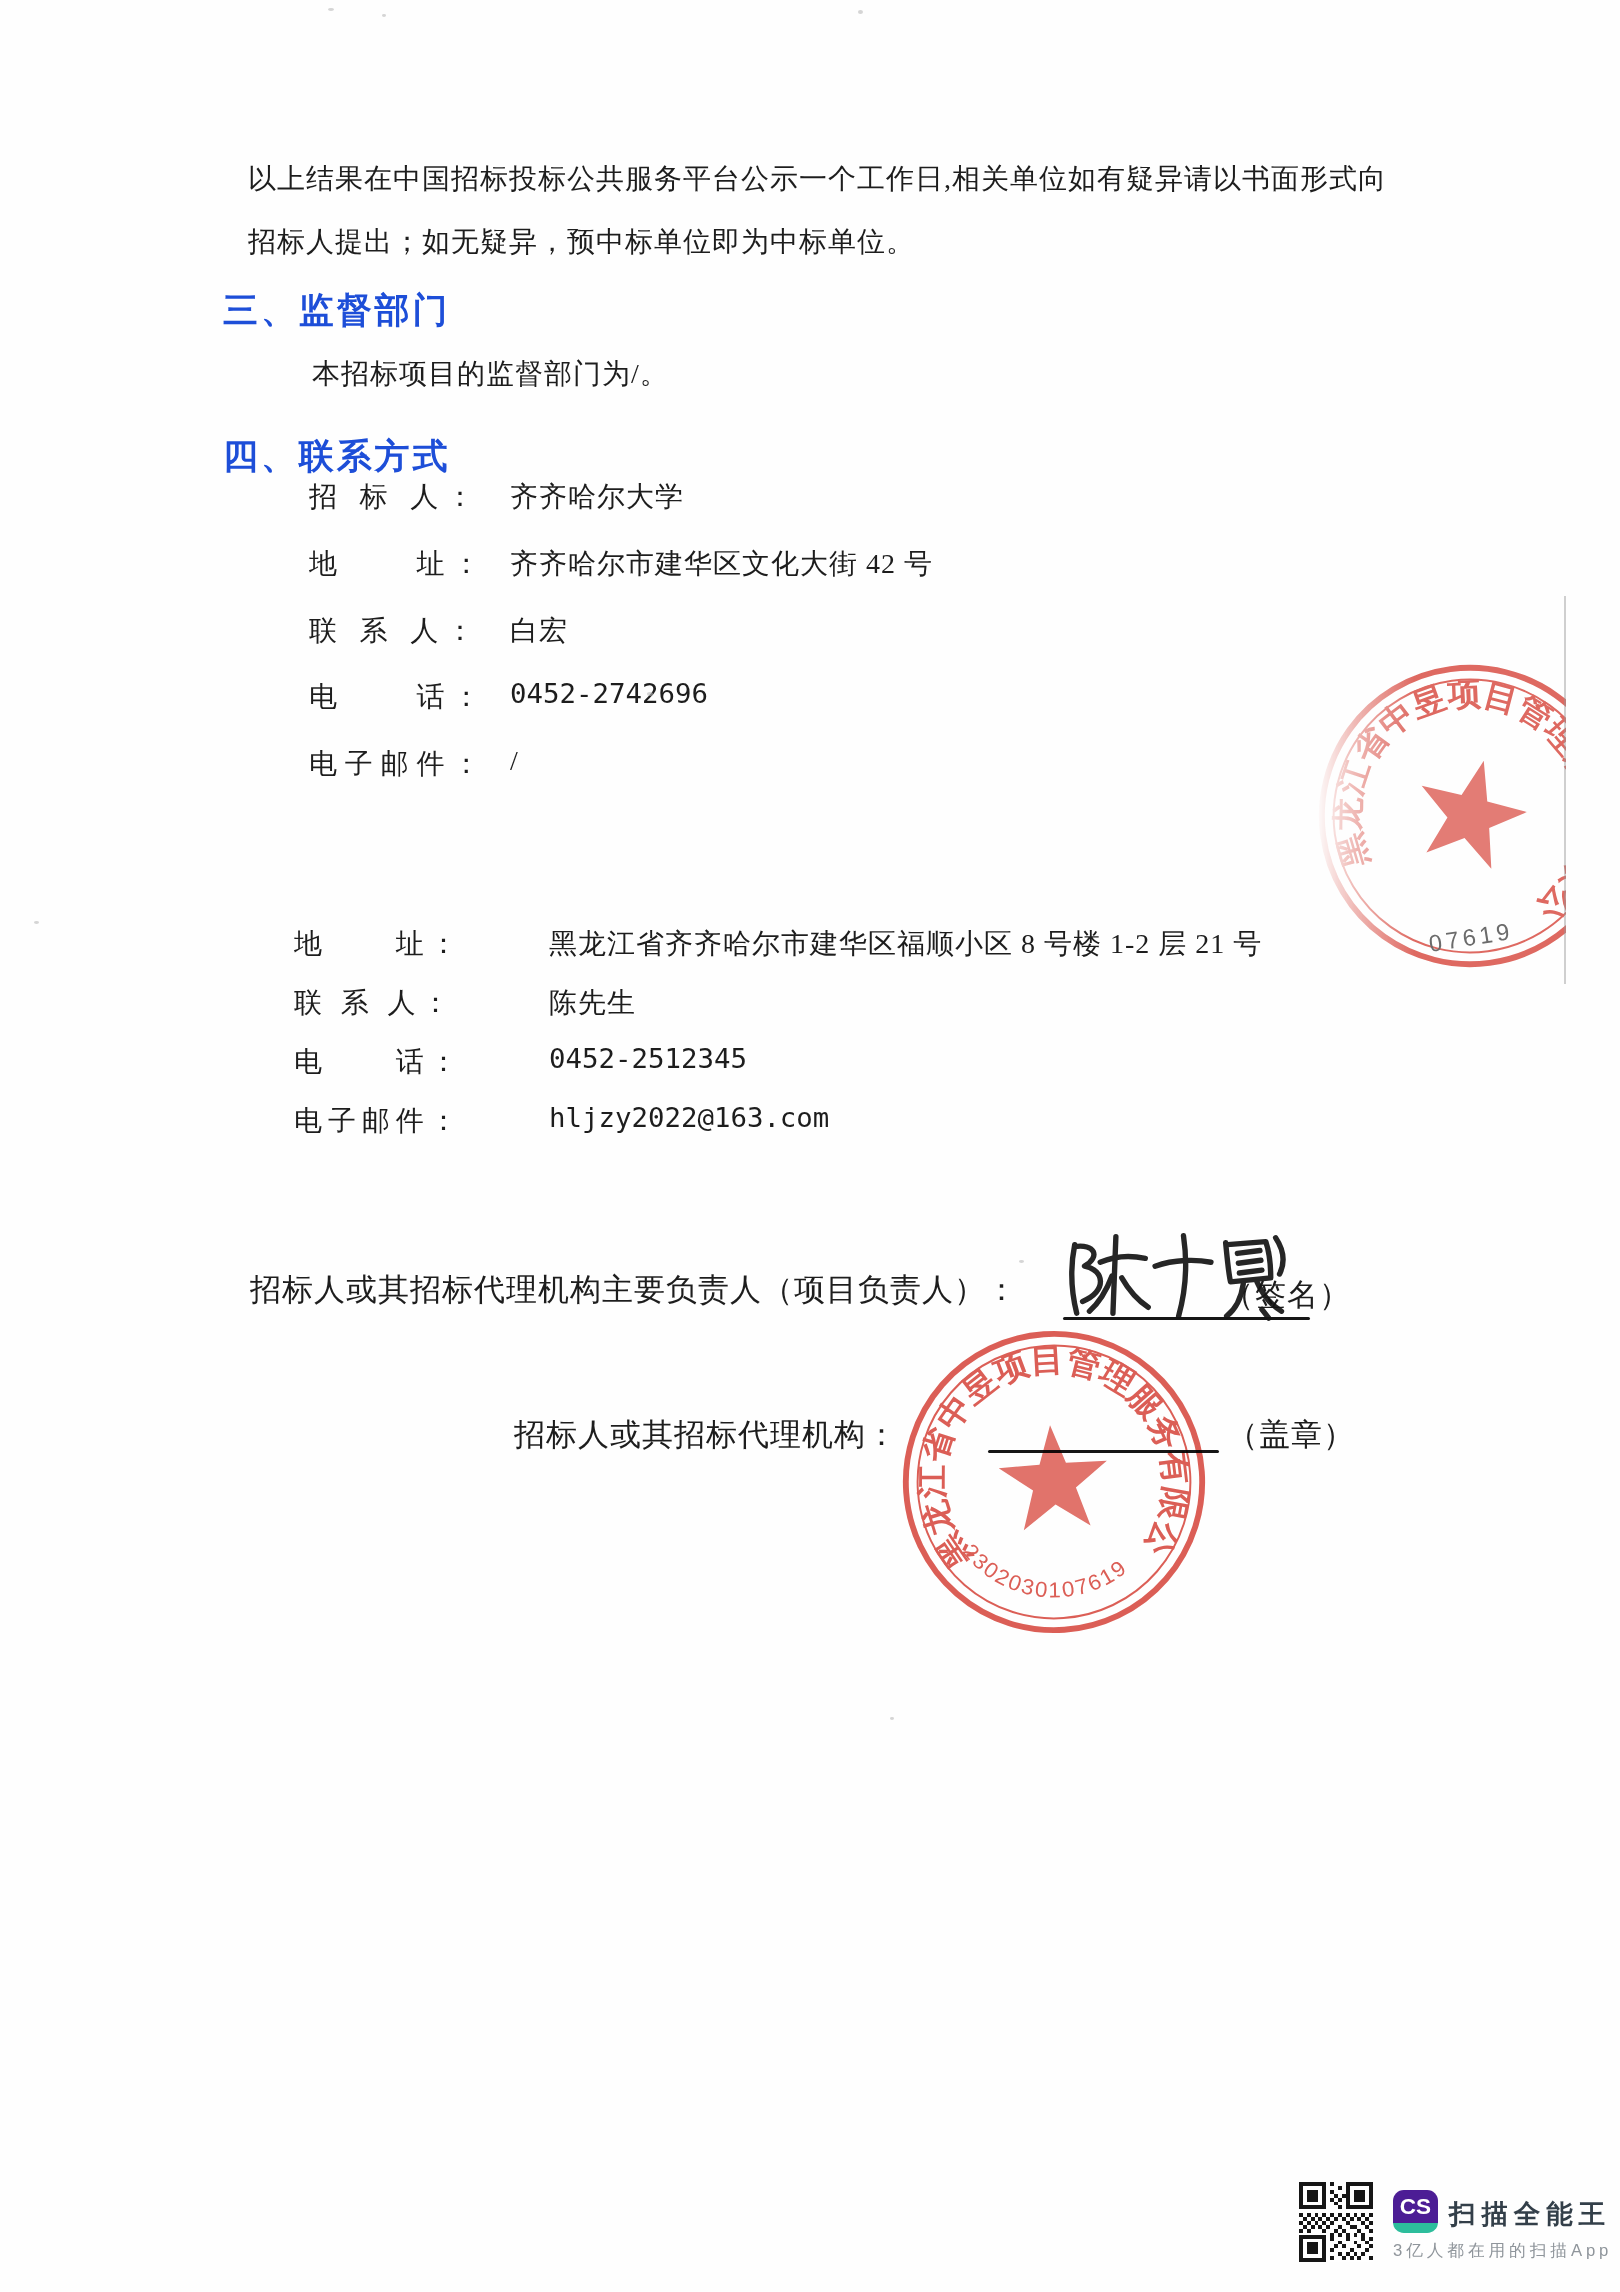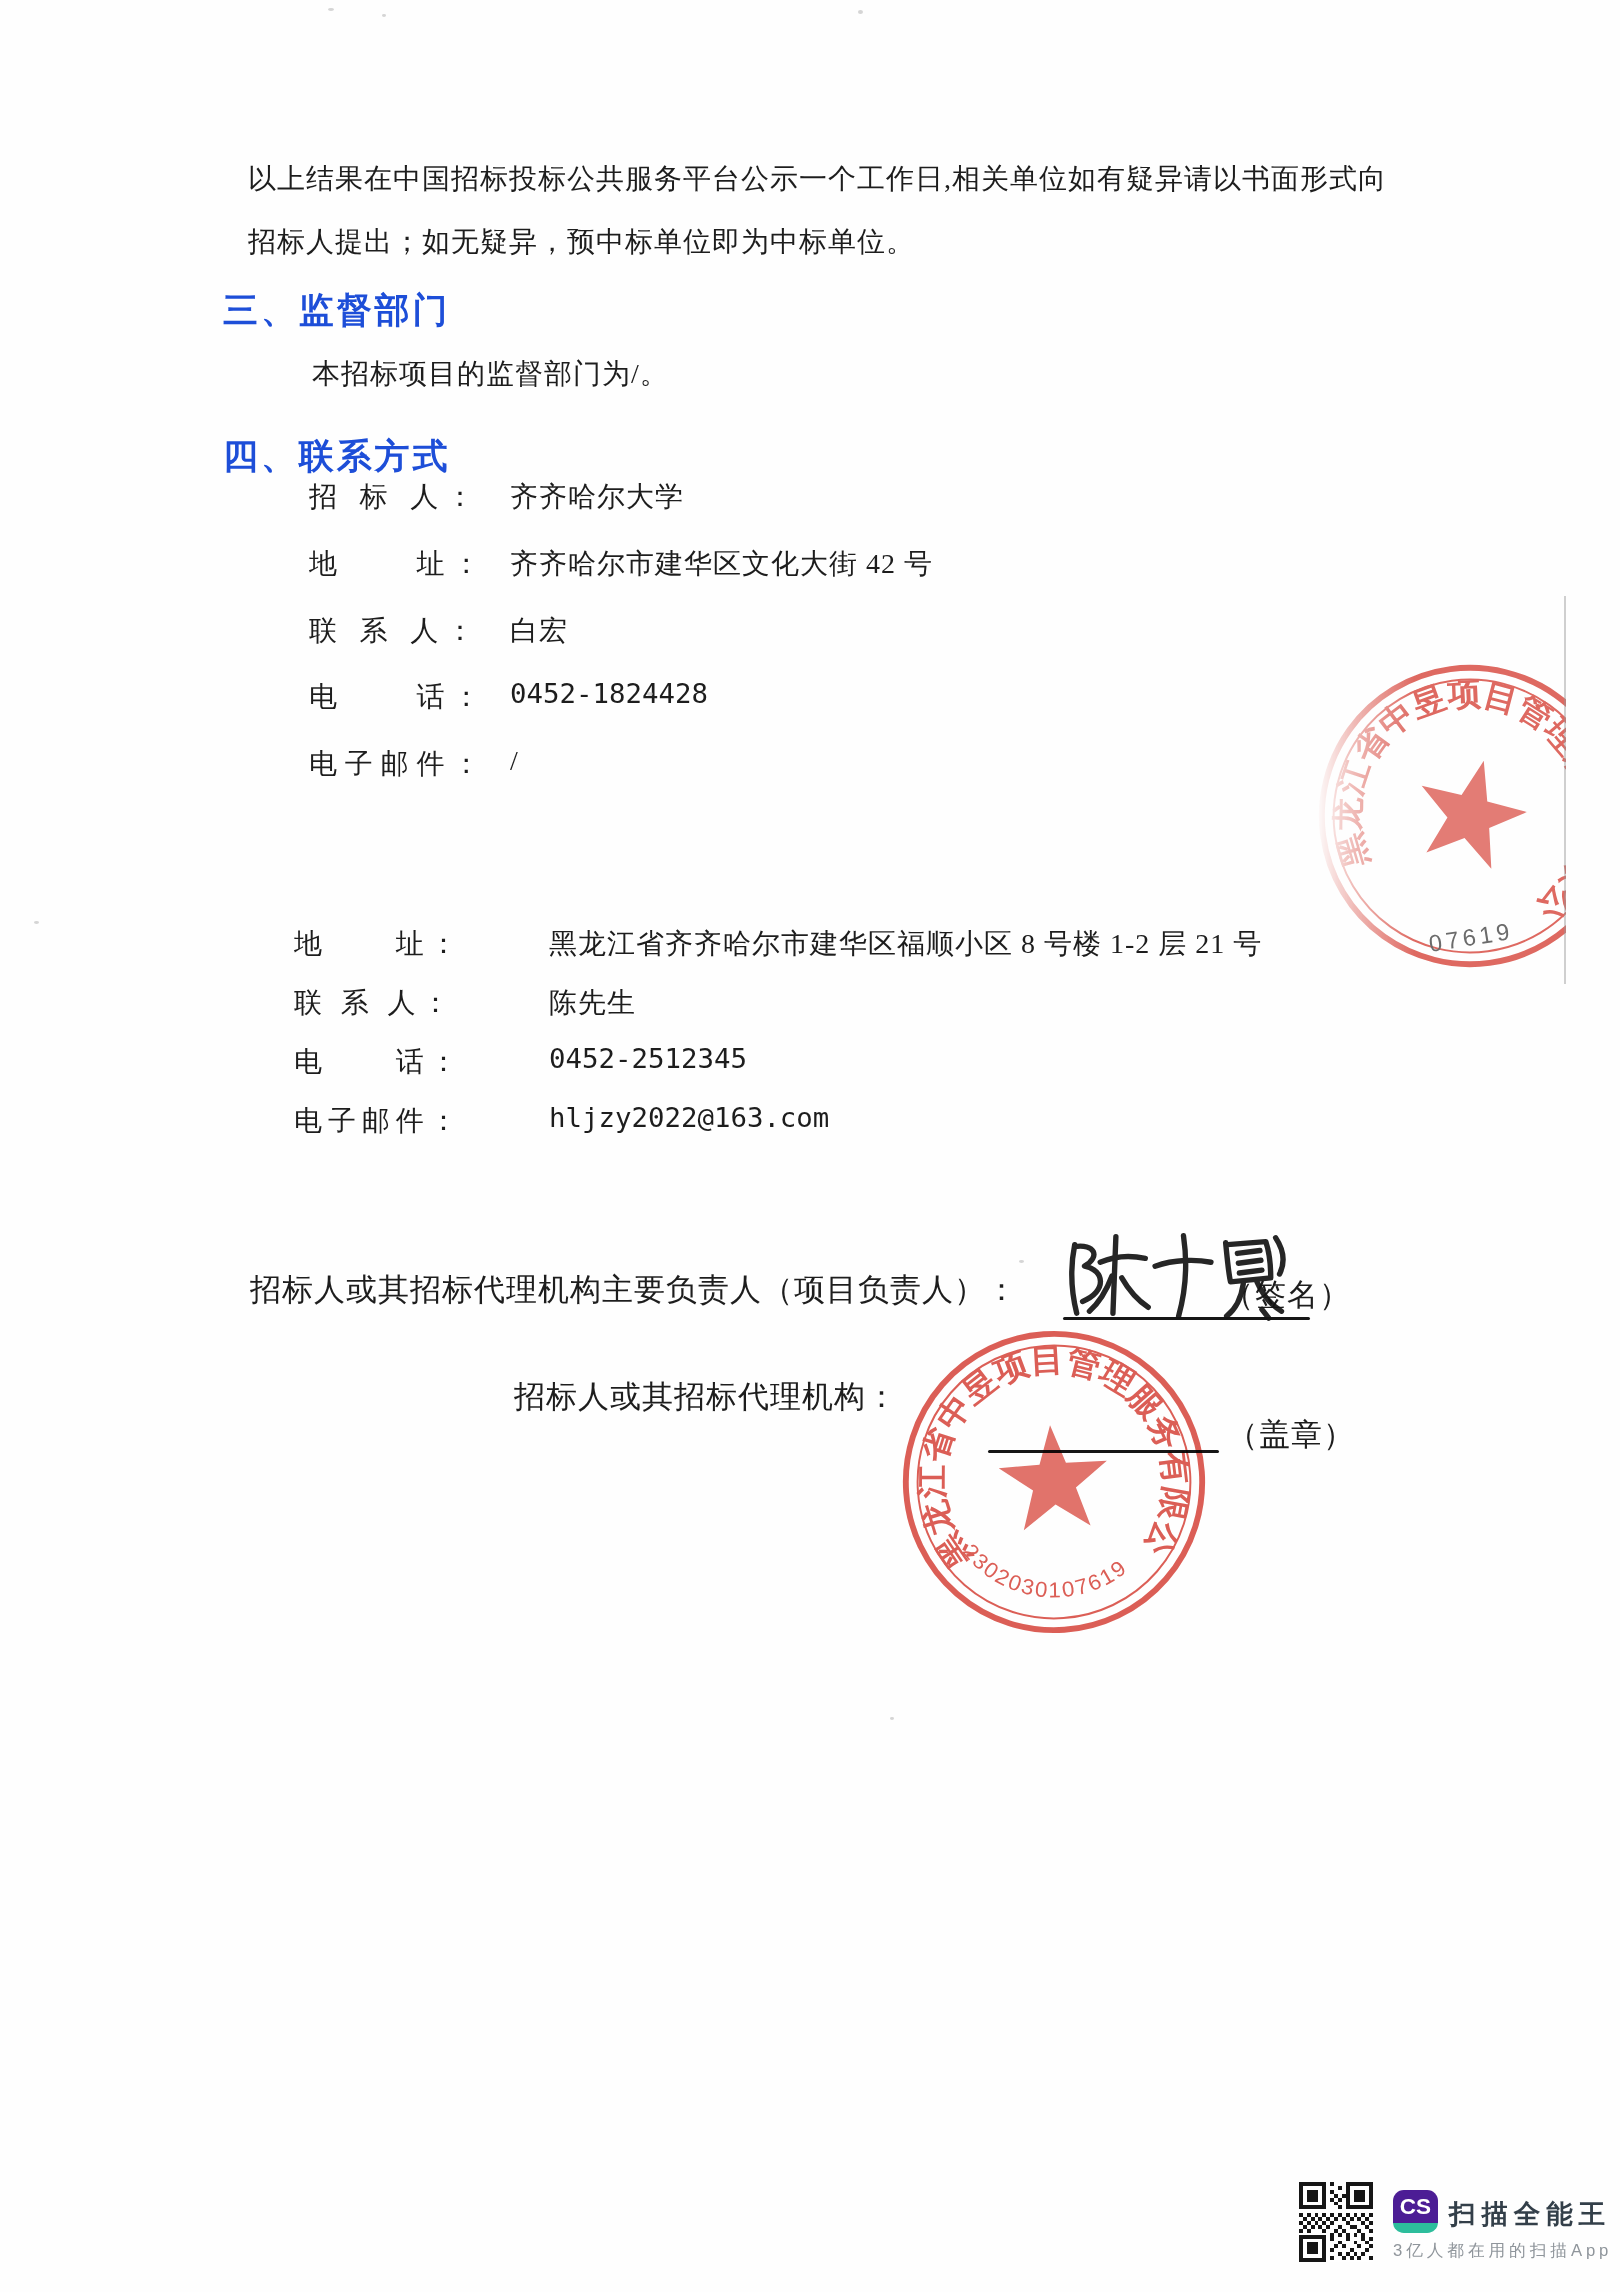--- a/index.html
+++ b/index.html
@@ -62,21 +62,21 @@
   <div class="abs row t-row" style="left:309px;top:545px;">
     <span class="lbl">地　　址：</span>
     <span class="val">齐齐哈尔市建华区文化大街 42 号</span>
   </div>
   <div class="abs row t-row" style="left:309px;top:612px;">
     <span class="lbl">联 系 人：</span>
     <span class="val">白宏</span>
   </div>
   <div class="abs row t-row" style="left:309px;top:678px;">
     <span class="lbl">电　　话：</span>
-    <span class="val mono">0452-1824428</span>
+    <span class="val mono">0452-2742696</span>
   </div>
   <div class="abs row t-row" style="left:309px;top:745px;">
     <span class="lbl">电子邮件：</span>
     <span class="val">/</span>
   </div>
 
   <div class="abs row a-row" style="left:294px;top:925px;">
     <span class="lbl">地　　址：</span>
     <span class="val">黑龙江省齐齐哈尔市建华区福顺小区 8 号楼 1-2 层 21 号</span>
   </div>
@@ -112,21 +112,21 @@
       <path d="M180,31 L203,28"></path>
       <path d="M181,41 L204,38"></path>
       <path d="M182,51 L205,48"></path>
       <path d="M219,15 C227,27 229,40 223,52"></path>
       <path d="M186,62 C184,76 178,88 169,95"></path>
       <path d="M200,60 C206,74 215,84 225,90"></path>
       <path d="M205,88 L212,97"></path>
     </svg>
   </div>
 
-  <div class="abs sign-line" style="left:514px;top:1376px;">招标人或其招标代理机构：</div>
+  <div class="abs sign-line" style="left:514px;top:1414px;">招标人或其招标代理机构：</div>
   <div class="underline" style="left:988px;top:1450px;width:231px;"></div>
   <div class="abs sign-line" style="left:1227px;top:1414px;">（盖章）</div>
 
   <div class="abs stamp" style="left:897px;top:1325px;opacity:.88;">
     <svg width="314" height="314" viewBox="0 0 320 320">
       <g transform="rotate(-4 160 160)" stroke="#d8483e" fill="#d8483e">
         <defs>
           <path id="arcTop1" d="M 73.4 232.6 A 113 113 0 1 1 246.6 232.6" fill="none"></path>
           <path id="arcBot1" d="M 58 219 A 118 118 0 0 0 262 219" fill="none"></path>
         </defs>

